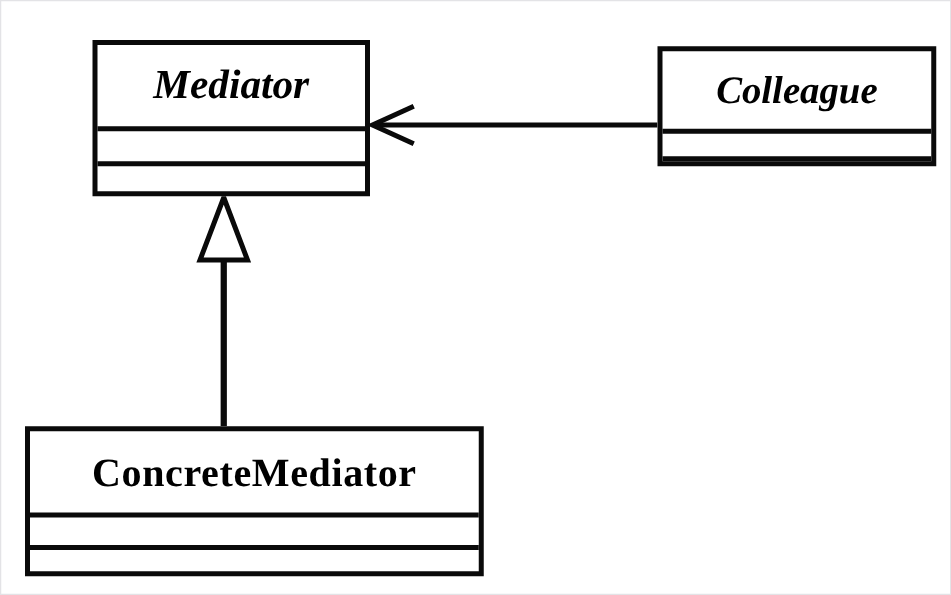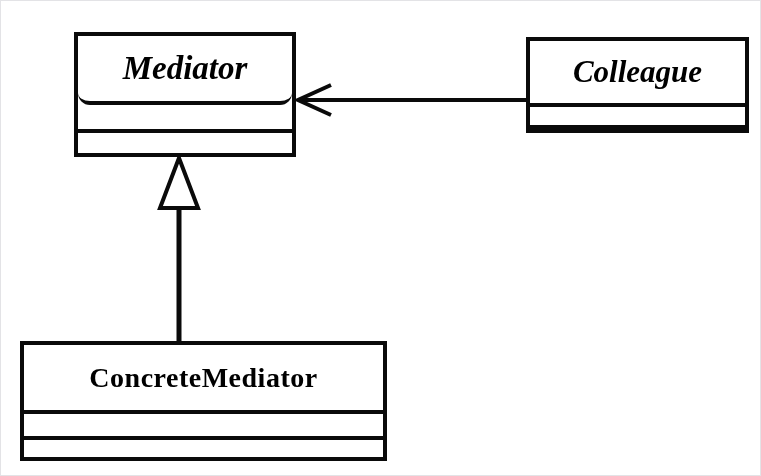--- a/index.html
+++ b/index.html
@@ -64,21 +64,21 @@
     letter-spacing: 0.5px;
   }
 
   
   #class-mediator {
     left: 73px;
     top: 31px;
     width: 222px;
     height: 125px;
   }
-  #class-mediator .uml-name-compartment { height: 69px; border-radius: 12px; }
+  #class-mediator .uml-name-compartment { height: 69px; }
   #class-mediator .uml-attr-compartment { height: 28px; }
   #class-mediator .uml-op-compartment   { flex: 1 1 auto; }
   #class-mediator .uml-name { font-size: 33px; }
 
   #class-colleague {
     left: 525px;
     top: 36px;
     width: 223px;
     height: 96px;
   }
@@ -89,21 +89,21 @@
 
   #class-concretemediator {
     left: 19px;
     top: 340px;
     width: 367px;
     height: 120px;
   }
   #class-concretemediator .uml-name-compartment { height: 69px; }
   #class-concretemediator .uml-attr-compartment { height: 26px; }
   #class-concretemediator .uml-op-compartment   { flex: 1 1 auto; }
-  #class-concretemediator .uml-name { font-size: 28px; }
+  #class-concretemediator .uml-name { font-size: 32px; }
 
   
   .connector-svg {
     position: absolute;
     left: 0;
     top: 0;
     width: 761px;
     height: 476px;
     pointer-events: none;
   }

